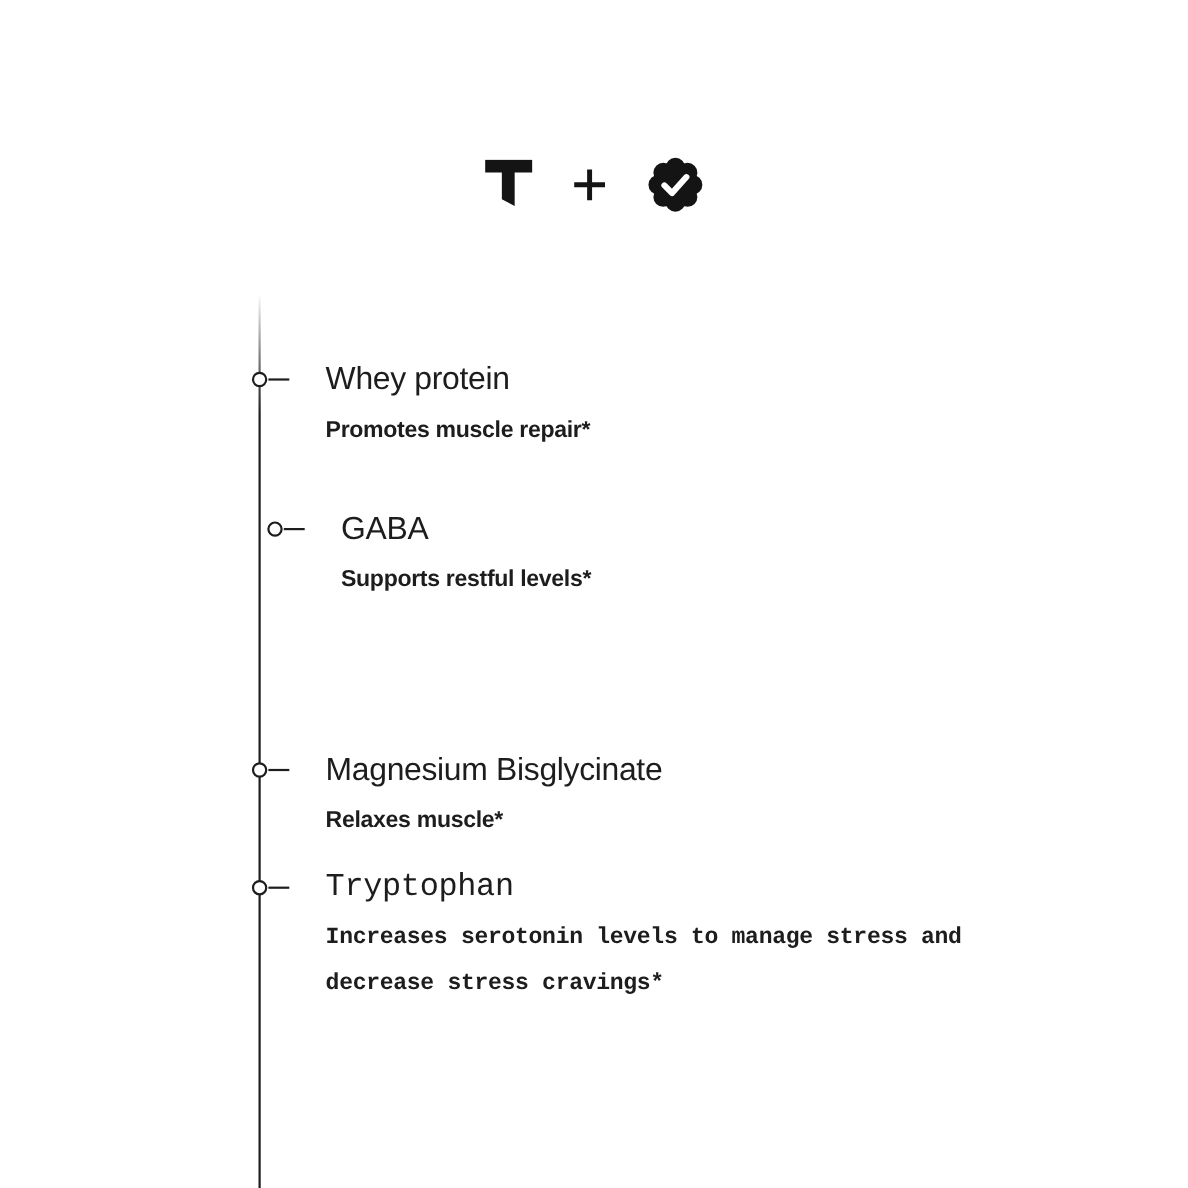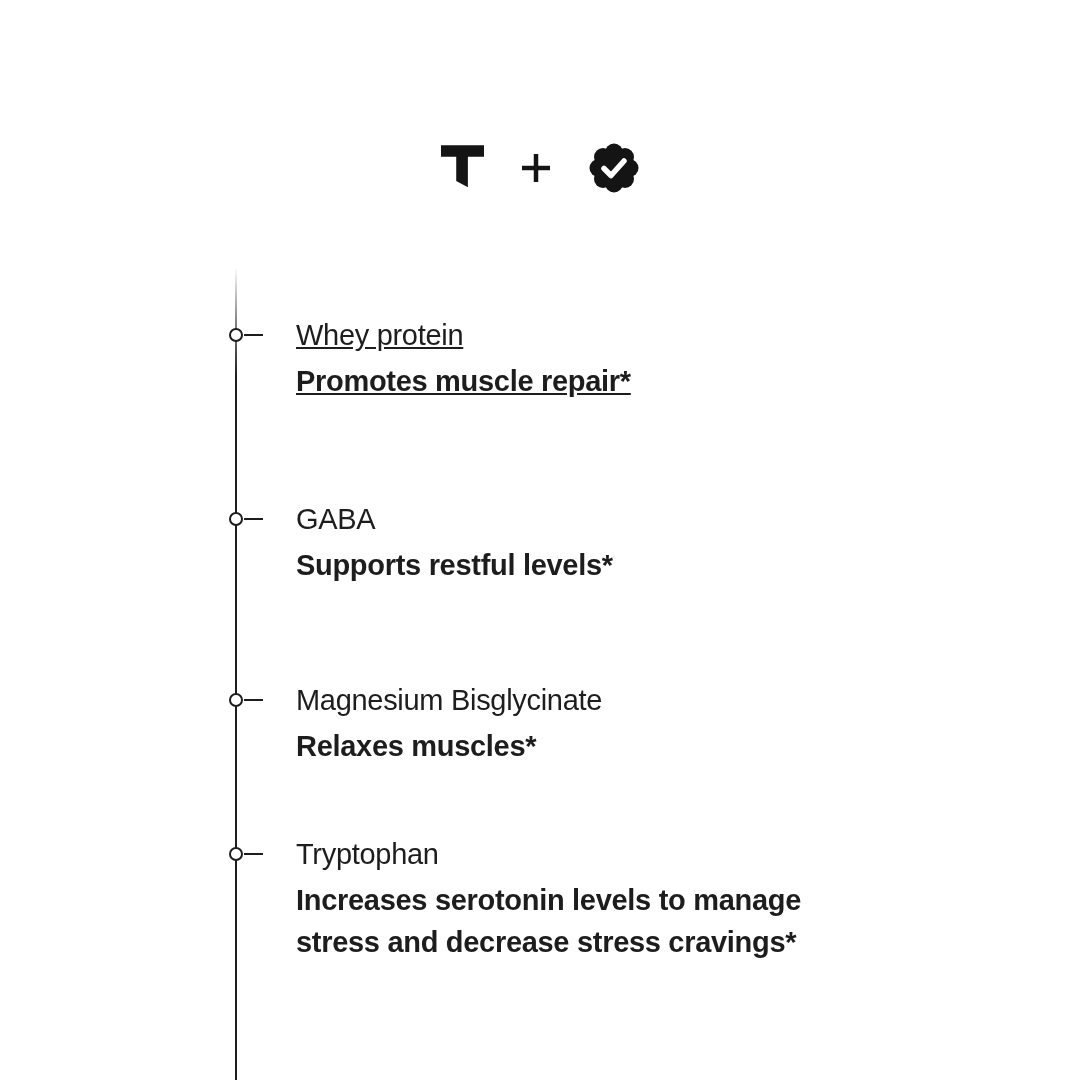--- a/index.html
+++ b/index.html
@@ -37,24 +37,24 @@
       rgba(29,29,29,0.55) 55px,
       #1d1d1d 110px);
   }
 
   
   .item {
     position: absolute;
     left: 296px;
     width: 610px;
   }
-  .item-1 { top: 314px; text-decoration: underline; }
-  .item-2 { top: 498px; }
+  .item-1 { top: 324px; }
+  .item-2 { top: 460px; margin-left: 14px; }
   .item-3 { top: 660px; margin-top: 19px; }
-  .item-4 { top: 833px; }
+  .item-4 { top: 786px; font-family: Liberation Mono, monospace; }
 
   .marker {
     position: absolute;
     left: -67px;
     top: 14px;           
     width: 34px; height: 14px;
   }
   .marker .circle {
     position: absolute;
     left: 0; top: 0;
@@ -72,21 +72,21 @@
 
   .item h3 {
     margin: 0;
     font-size: 29px;
     font-weight: 400;
     line-height: 42px;
     letter-spacing: -0.3px;
   }
   .item p {
     margin: 4px 0 0 0;
-    font-size: 29px;
+    font-size: 21px;
     font-weight: 700;
     line-height: 42px;
     letter-spacing: -0.3px;
     max-width: 580px;
   }
 </style>
 </head>
 <body>
 
 <div class="canvas">
@@ -136,21 +136,21 @@
     <h3>GABA</h3>
     <p>Supports restful levels*</p>
   </article>
 
   <article class="item item-3">
     <span class="marker">
       <span class="circle"></span>
       <span class="dash"></span>
     </span>
     <h3>Magnesium Bisglycinate</h3>
-    <p>Relaxes muscles*</p>
+    <p>Relaxes muscle*</p>
   </article>
 
   <article class="item item-4">
     <span class="marker">
       <span class="circle"></span>
       <span class="dash"></span>
     </span>
     <h3>Tryptophan</h3>
     <p>Increases serotonin levels to manage stress and decrease stress cravings*</p>
   </article>

